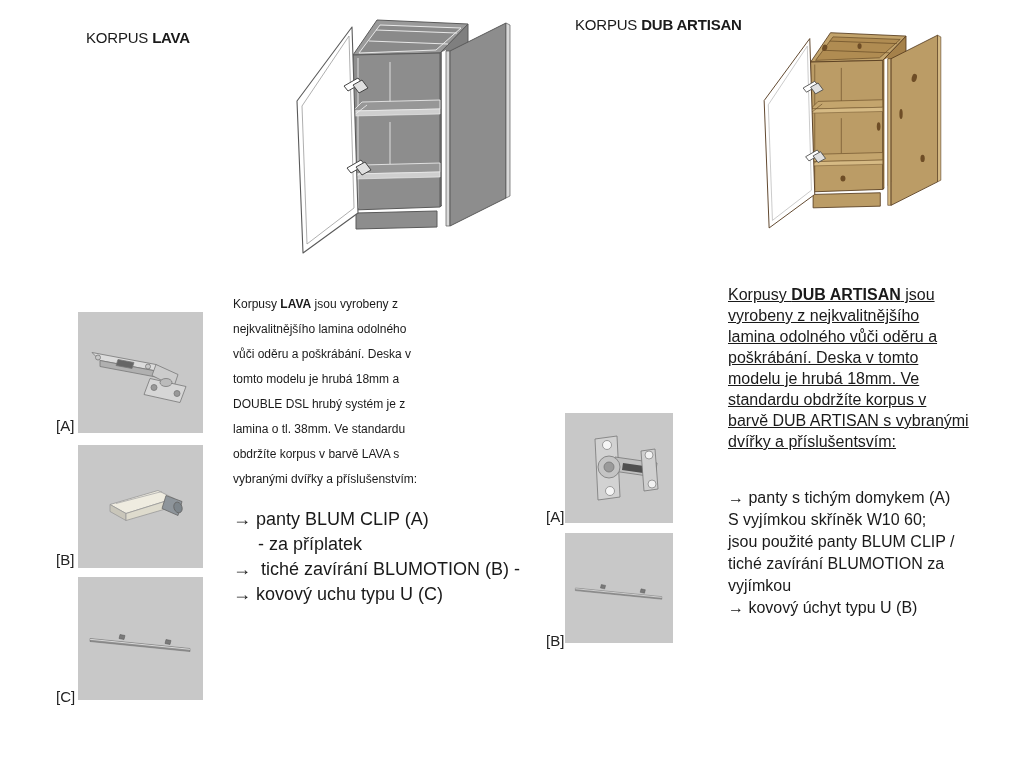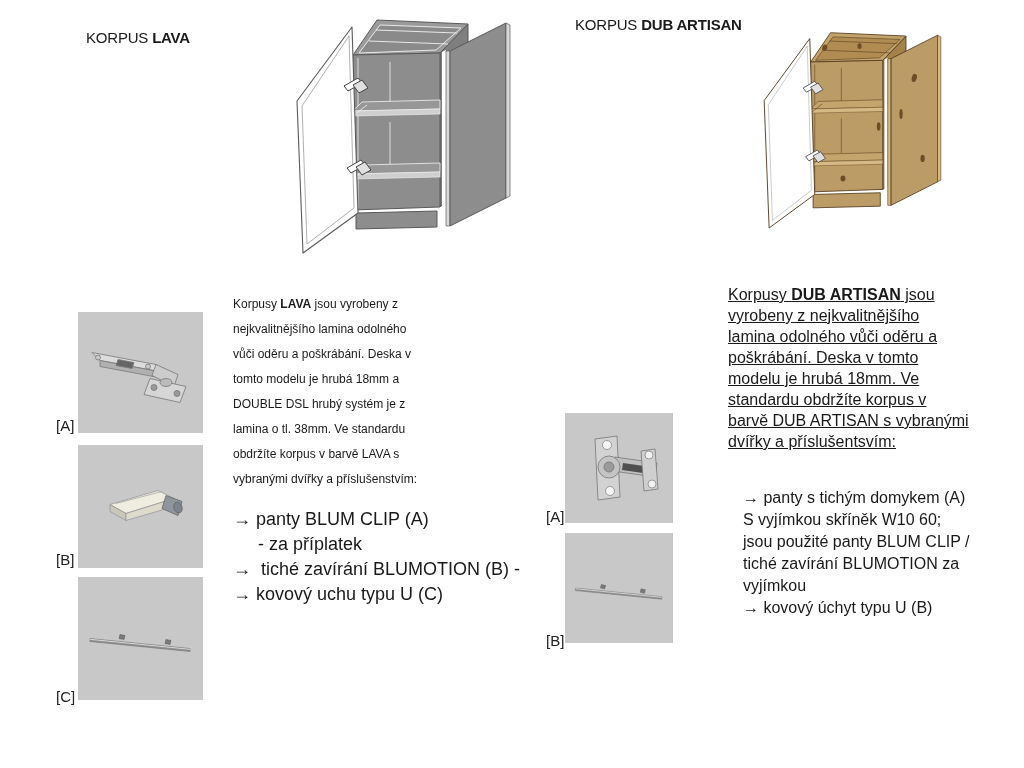--- a/index.html
+++ b/index.html
@@ -7,21 +7,21 @@
     position:relative;width:1024px;height:768px;background:#ffffff;
     font-family:"Liberation Sans", sans-serif;color:#1a1a1a;overflow:hidden;
   }
   .abs{position:absolute;}
   .title{font-size:15px;letter-spacing:-0.2px;white-space:pre;}
   .title b{font-weight:bold;}
   .para{white-space:pre;}
   .para-left{left:233px;top:292px;font-size:12px;line-height:25px;}
   .para-right{left:728px;top:284px;font-size:16px;line-height:21px;text-decoration:underline;}
   .bullets-left{left:233px;top:507px;font-size:18px;line-height:25px;}
-  .bullets-right{left:728px;top:487px;font-size:16px;line-height:22px;margin-left:15px;}
+  .bullets-right{left:728px;top:487px;font-size:16px;line-height:22px;}
   .bullets-left div,.bullets-right div{white-space:pre;}
   .photo{background:#c8c8c8;}
   .photo svg{display:block;width:100%;height:100%;}
   .hw-label{font-size:15px;color:#222;}
   
   .cab-lava{
     --top:#9a9a9a;--topin:#8a8a8a;--side:#7f7f7f;--front:#8d8d8d;
     --shelf:#979797;--shelfedge:#cfcfcf;--edge:#f2f2f2;
     --panel:#8d8d8d;--paneledge:#d9d9d9;--outline:#5a5a5a;
     --doorline:#9a9a9a;--knot:transparent;

